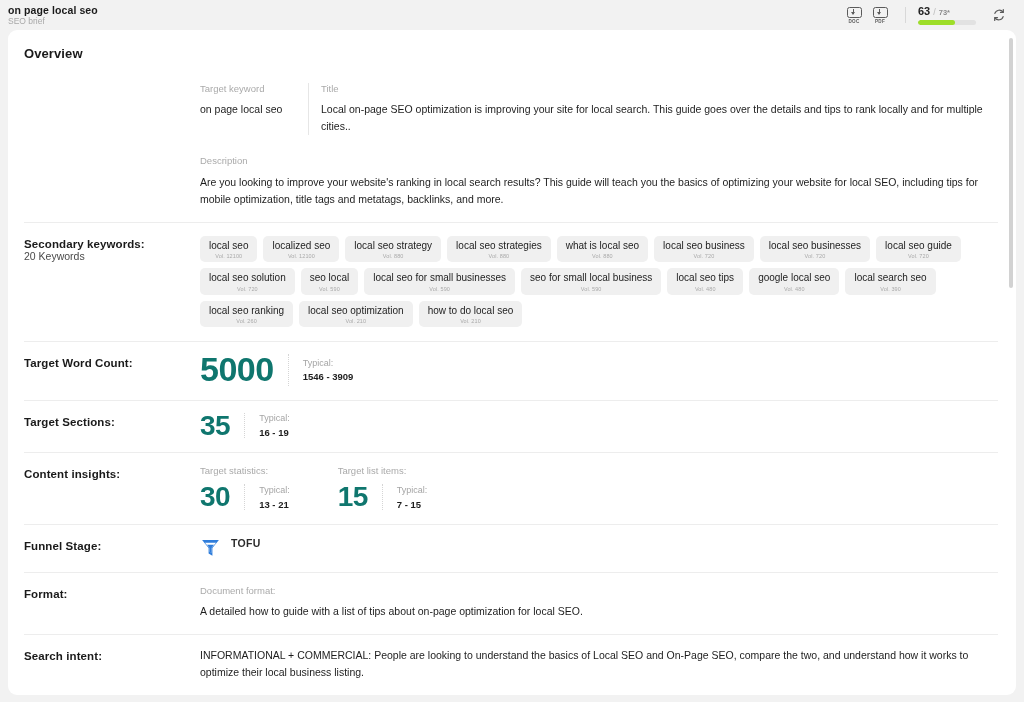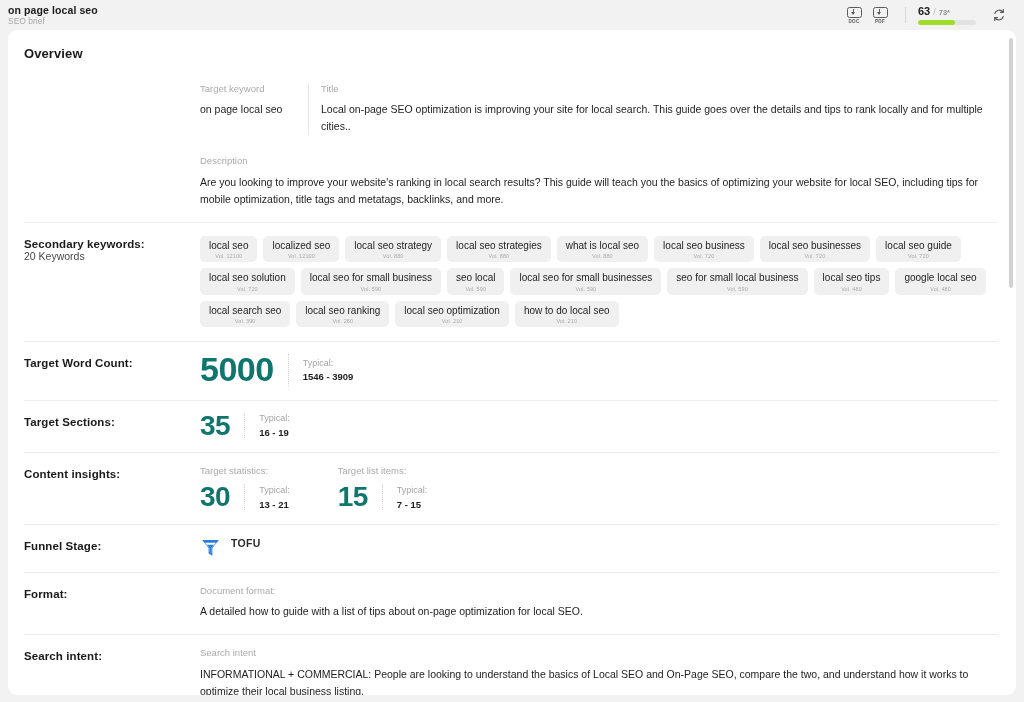--- a/index.html
+++ b/index.html
@@ -277,24 +277,20 @@
             </div>
             <div class="chip">
               <div class="chip-text">local seo guide</div>
               <div class="chip-vol">Vol. 720</div>
             </div>
             <div class="chip">
               <div class="chip-text">local seo solution</div>
               <div class="chip-vol">Vol. 720</div>
             </div>
             <div class="chip">
-              <div class="chip-text">local seo for small business</div>
-              <div class="chip-vol">Vol. 590</div>
-            </div>
-            <div class="chip">
               <div class="chip-text">seo local</div>
               <div class="chip-vol">Vol. 590</div>
             </div>
             <div class="chip">
               <div class="chip-text">local seo for small businesses</div>
               <div class="chip-vol">Vol. 590</div>
             </div>
             <div class="chip">
               <div class="chip-text">seo for small local business</div>
               <div class="chip-vol">Vol. 590</div>
@@ -415,21 +411,20 @@
         <div class="field-label">Document format:</div>
         <div class="field-value">A detailed how to guide with a list of tips about on-page optimization for local SEO.</div>
       </div>
     </div>
 
     <div class="row">
       <div class="row-label">
         <div class="label-title">Search intent:</div>
       </div>
       <div class="row-content">
-        <div class="field-label">Search intent</div>
         <div class="field-value">INFORMATIONAL + COMMERCIAL: People are looking to understand the basics of Local SEO and On-Page SEO, compare the two, and understand how it works to optimize their local business listing.</div>
       </div>
     </div>
 
   </div>
 
   <div class="scrollbar">
     <div class="scroll-thumb"></div>
   </div>
 </div>

